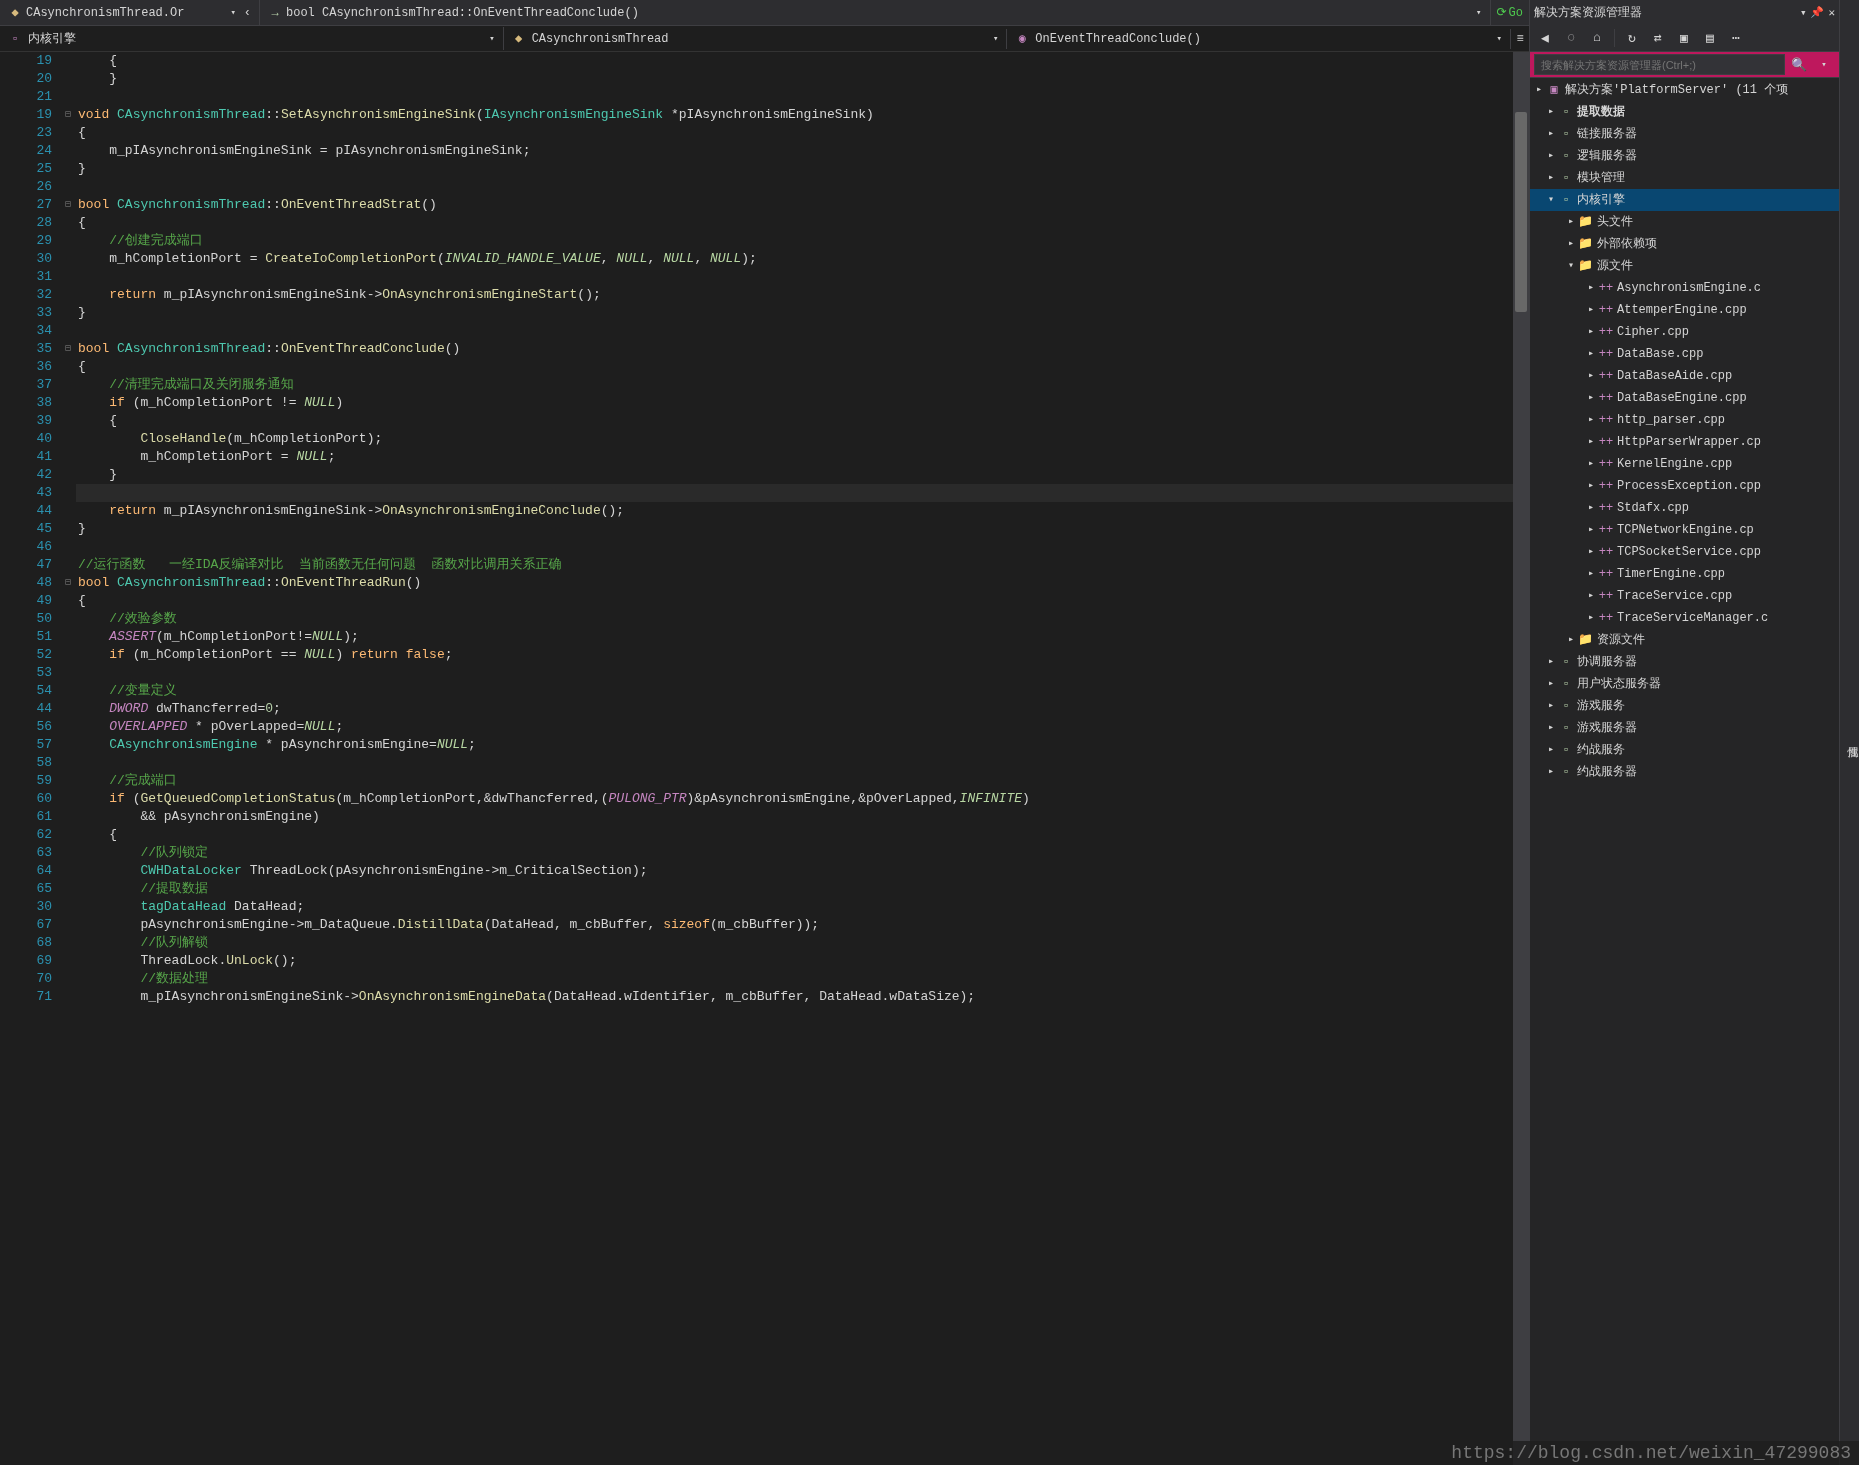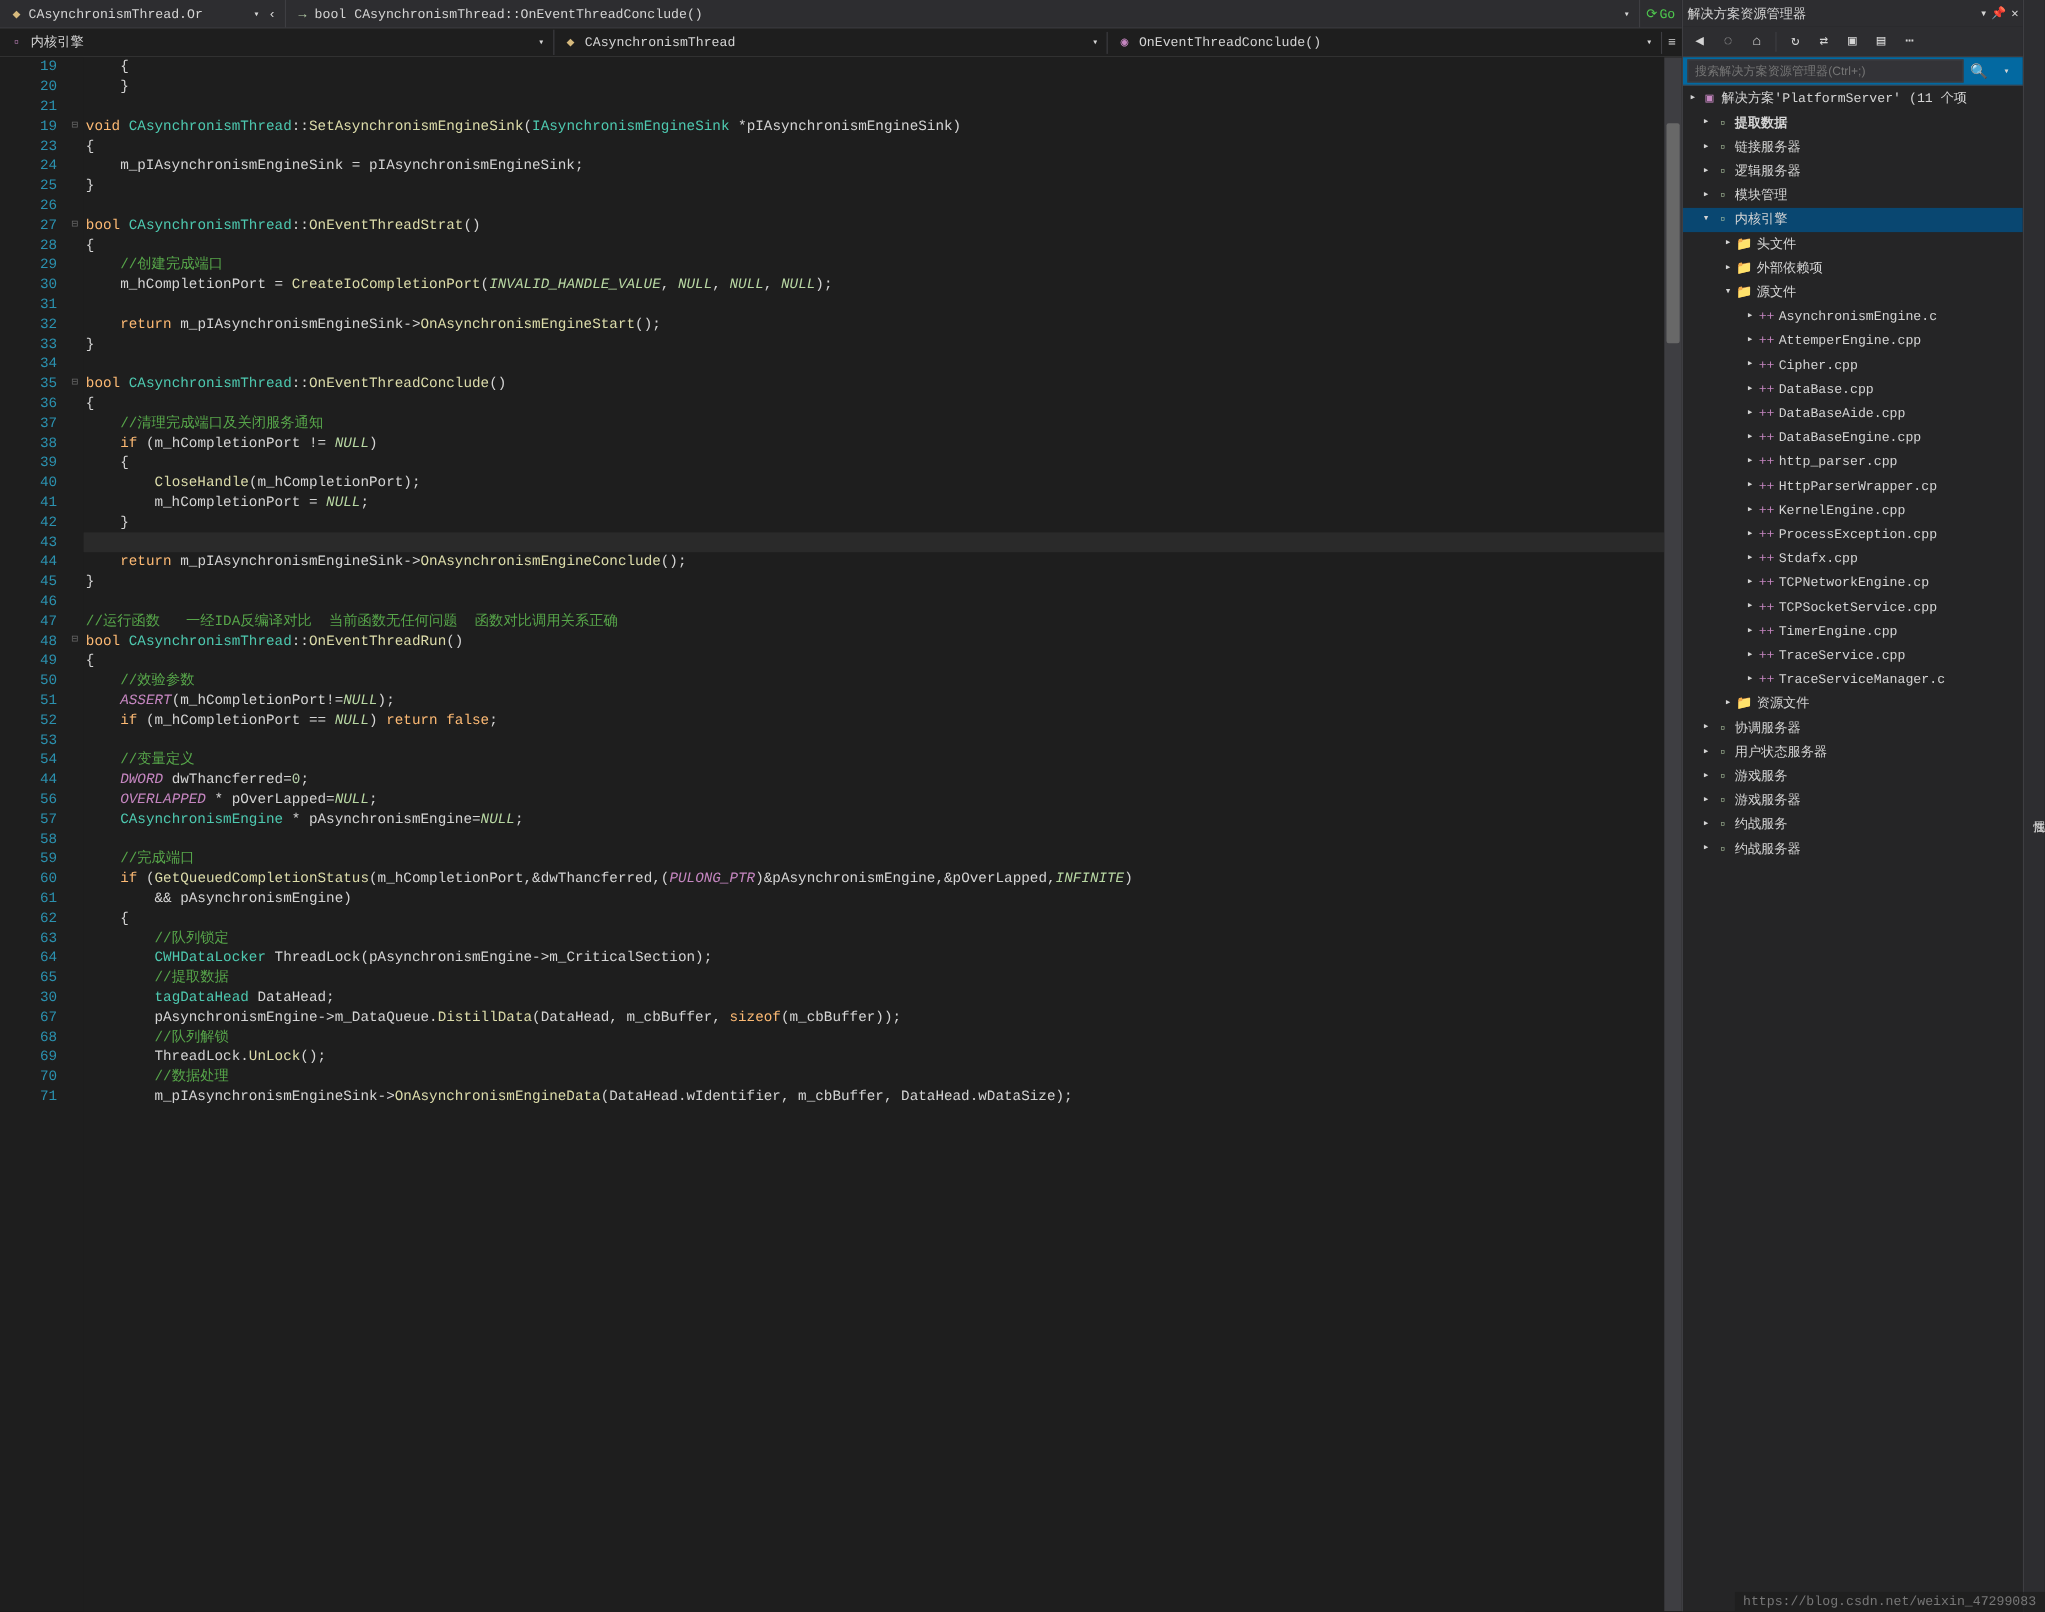--- a/index.html
+++ b/index.html
@@ -47,21 +47,21 @@
 .scrollbar-v::after { content: ""; position: absolute; top: 60px; left: 2px; right: 2px; height: 200px; background: #686868; border-radius: 2px; }
 .cursor-line { position: absolute; left: 76px; right: 16px; top: calc(24 * 18px); height: 18px; background: rgba(80,80,80,0.25); pointer-events: none; }
 
 .side-panel { width: 310px; background: #252526; display: flex; flex-direction: column; border-left: 1px solid #3e3e42; flex-shrink: 0; }
 .side-header { background: #2d2d30; height: 24px; display: flex; align-items: center; padding: 0 4px; color: #d4d4d4; font-size: 12px; justify-content: space-between; }
 .side-header-buttons { display: flex; gap: 4px; align-items: center; }
 .pin-icon { font-size: 11px; }
 .toolbar { background: #2d2d30; height: 28px; display: flex; align-items: center; padding: 0 4px; gap: 4px; border-bottom: 1px solid #3e3e42; }
 .toolbar-icon { width: 22px; height: 22px; display: flex; align-items: center; justify-content: center; color: #d4d4d4; font-size: 13px; cursor: pointer; }
 .toolbar-sep { width: 1px; height: 18px; background: #3e3e42; margin: 0 2px; }
-.search-bar { background: #0369a1; height: 26px; display: flex; align-items: center; padding: 0 4px; border-bottom: 1px solid #3e3e42; }
+.search-bar { background: #be185d; height: 26px; display: flex; align-items: center; padding: 0 4px; border-bottom: 1px solid #3e3e42; }
 .search-input { flex: 1; background: #333337; border: 1px solid #3e3e42; color: #d4d4d4; padding: 2px 6px; font-size: 11px; height: 21px; }
 .search-btn { width: 22px; height: 21px; display: flex; align-items: center; justify-content: center; color: #d4d4d4; margin-left: 3px; cursor: pointer; }
 .tree { flex: 1; overflow: auto; padding: 1px 0; font-size: 12px; }
 .tree-item { display: flex; align-items: center; padding: 1px 2px; cursor: pointer; color: #d4d4d4; white-space: nowrap; line-height: 20px; }
 .tree-item.selected { background: #094771; }
 .expander { width: 14px; height: 14px; display: flex; align-items: center; justify-content: center; color: #d4d4d4; font-size: 10px; flex-shrink: 0; }
 .tree-icon { width: 16px; height: 16px; display: flex; align-items: center; justify-content: center; margin-right: 3px; flex-shrink: 0; font-size: 12px; }
 .ic-sln { color: #c586c0; }
 .ic-prj { color: #b5cea8; }
 .ic-fold { color: #dcdcaa; }
@@ -71,21 +71,21 @@
 
 
 .kw { color: #fdba74; }
 .ty { color: #4ec9b0; }
 .fn { color: #dcdcaa; }
 .cm { color: #57a64a; }
 .nm { color: #b5cea8; }
 .mc { color: #c586c0; font-style: italic; }
 .en { color: #b8d7a3; font-style: italic; }
 .line { height: 18px; }
-.footer { position: fixed; bottom: 0; right: 0; font-size: 12px; color: #777; background: rgba(30,30,30,0.8); padding: 2px 8px; }
+.footer { position: fixed; bottom: 0; right: 0; font-size: 18px; color: #777; background: rgba(30,30,30,0.8); padding: 2px 8px; }
 .vstrip { width: 20px; background: #2d2d30; border-left:1px solid #3e3e42; flex-shrink:0; writing-mode: vertical-rl; text-orientation: mixed; font-size:11px; color:#d4d4d4; padding-top:10px; text-align:center;}
 </style>
 </head>
 <body>
 
 <div class="main-container">
   <div class="editor-area">
 
 
     <div class="nav-bar">

